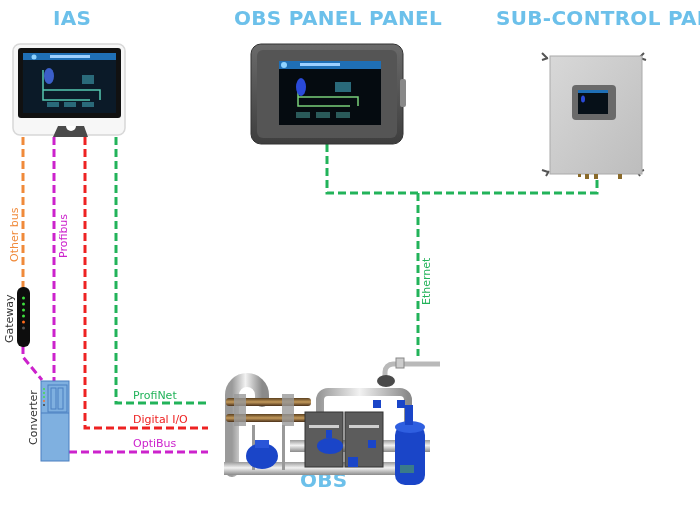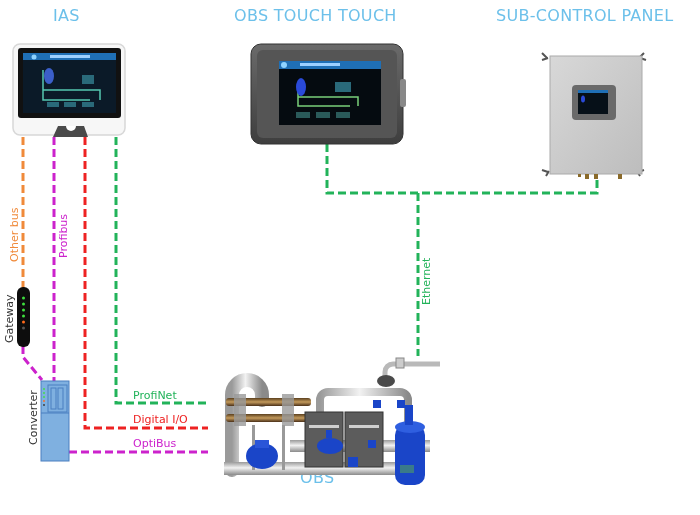--- a/index.html
+++ b/index.html
@@ -1,27 +1,27 @@
 <!DOCTYPE html>
 <html><head>
 <meta charset="utf-8">
 <style>
   html, body { margin: 0; padding: 0; background: #ffffff; }
   body { width: 700px; height: 515px; position: relative; overflow: hidden;
          font-family: "DejaVu Sans", sans-serif; }
-  .title { position: absolute; color: #6cc0ea; font-size: 16px; font-weight: 400;
+  .title { position: absolute; color: #6cc0ea; font-size: 20px; font-weight: 700;
            letter-spacing: 0.3px; white-space: nowrap; font-family: "DejaVu Sans", sans-serif; }
   #diagram { position: absolute; left: 0; top: 0; }
   .lbl { font-family: "DejaVu Sans", sans-serif; font-size: 11px; }
 </style>
 </head>
 <body>
 
 <div class="title" style="left:53px; top:6px;">IAS</div>
-<div class="title" style="left:234px; top:6px;">OBS TOUCH TOUCH</div>
+<div class="title" style="left:234px; top:6px;">OBS PANEL PANEL</div>
 <div class="title" style="left:496px; top:6px;">SUB-CONTROL PANEL</div>
 <div class="title" style="left:300px; top:468px;">OBS</div>
 
 <svg id="diagram" width="700" height="515" viewBox="0 0 700 515">
   <defs>
     <linearGradient id="pipeV" x1="0" x2="1" y1="0" y2="0">
       <stop offset="0" stop-color="#9a9a9a"></stop>
         <stop offset="0.45" stop-color="#f2f2f2"></stop>
         <stop offset="1" stop-color="#8a8a8a"></stop>
     </linearGradient>

